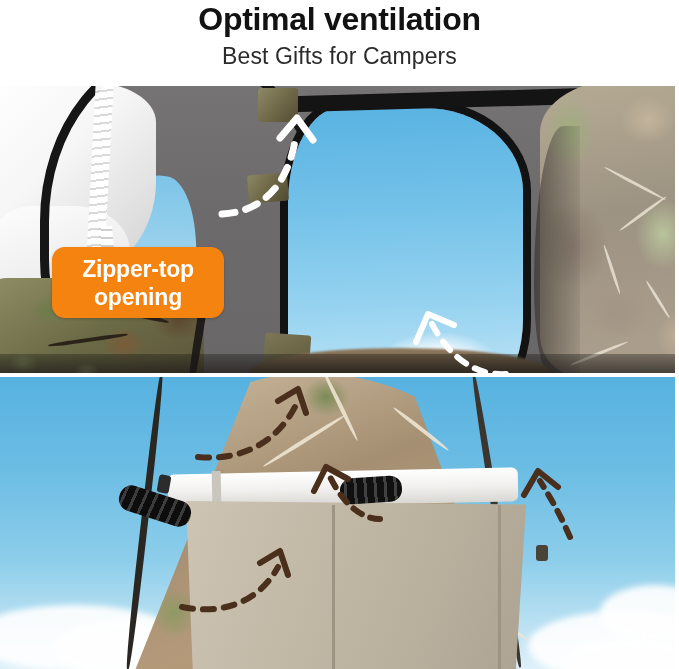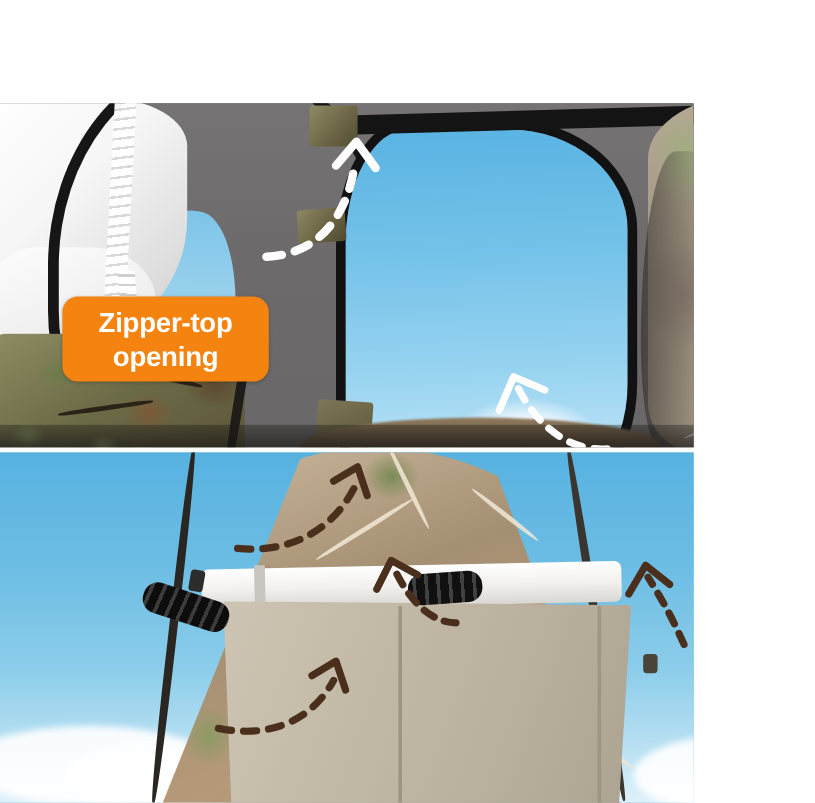--- a/index.html
+++ b/index.html
@@ -24,21 +24,21 @@
   .subtitle {
     position: absolute; left: 0; top: 42px; width: 679px;
     text-align: center;
     font-size: 23px; font-weight: normal; color: #2b2b2b;
     letter-spacing: 0.1px;
     line-height: 28px;
   }
 
   
   .photo {
-    position: absolute; left: 0; width: 578px; overflow: hidden;
+    position: absolute; left: 0; width: 675px; overflow: hidden;
   }
   .photo-top { top: 86px; height: 287px; background: #6e6c6d; }
   .photo-bottom { top: 377px; height: 292px; background: #5bb4e0; }
   .panel-gap { position: absolute; left: 0; top: 373px; width: 679px; height: 4px; background: #ffffff; }
 
   
   
   .t-interior {
     position: absolute; left: 0; top: 0; width: 679px; height: 287px;
     background: linear-gradient(180deg, #767374 0%, #6d6a6b 45%, #6a6768 100%);
@@ -264,20 +264,24 @@
   }
 
   
   .arrow-svg { position: absolute; pointer-events: none; }
 </style>
 </head>
 <body>
 
 <div id="page">
 
+  <div class="header">
+    <div class="title">Optimal ventilation</div>
+    <div class="subtitle">Best Gifts for Campers</div>
+  </div>
 
   <div class="photo photo-top">
     <div class="t-interior"></div>
     <div class="t-sky-left"></div>
     <div class="t-whitecloth"></div>
     <div class="t-whitecloth2"></div>
     <div class="t-arch-left"></div>
     <div class="t-zipper"></div>
     <div class="t-zipper-b"></div>
 

